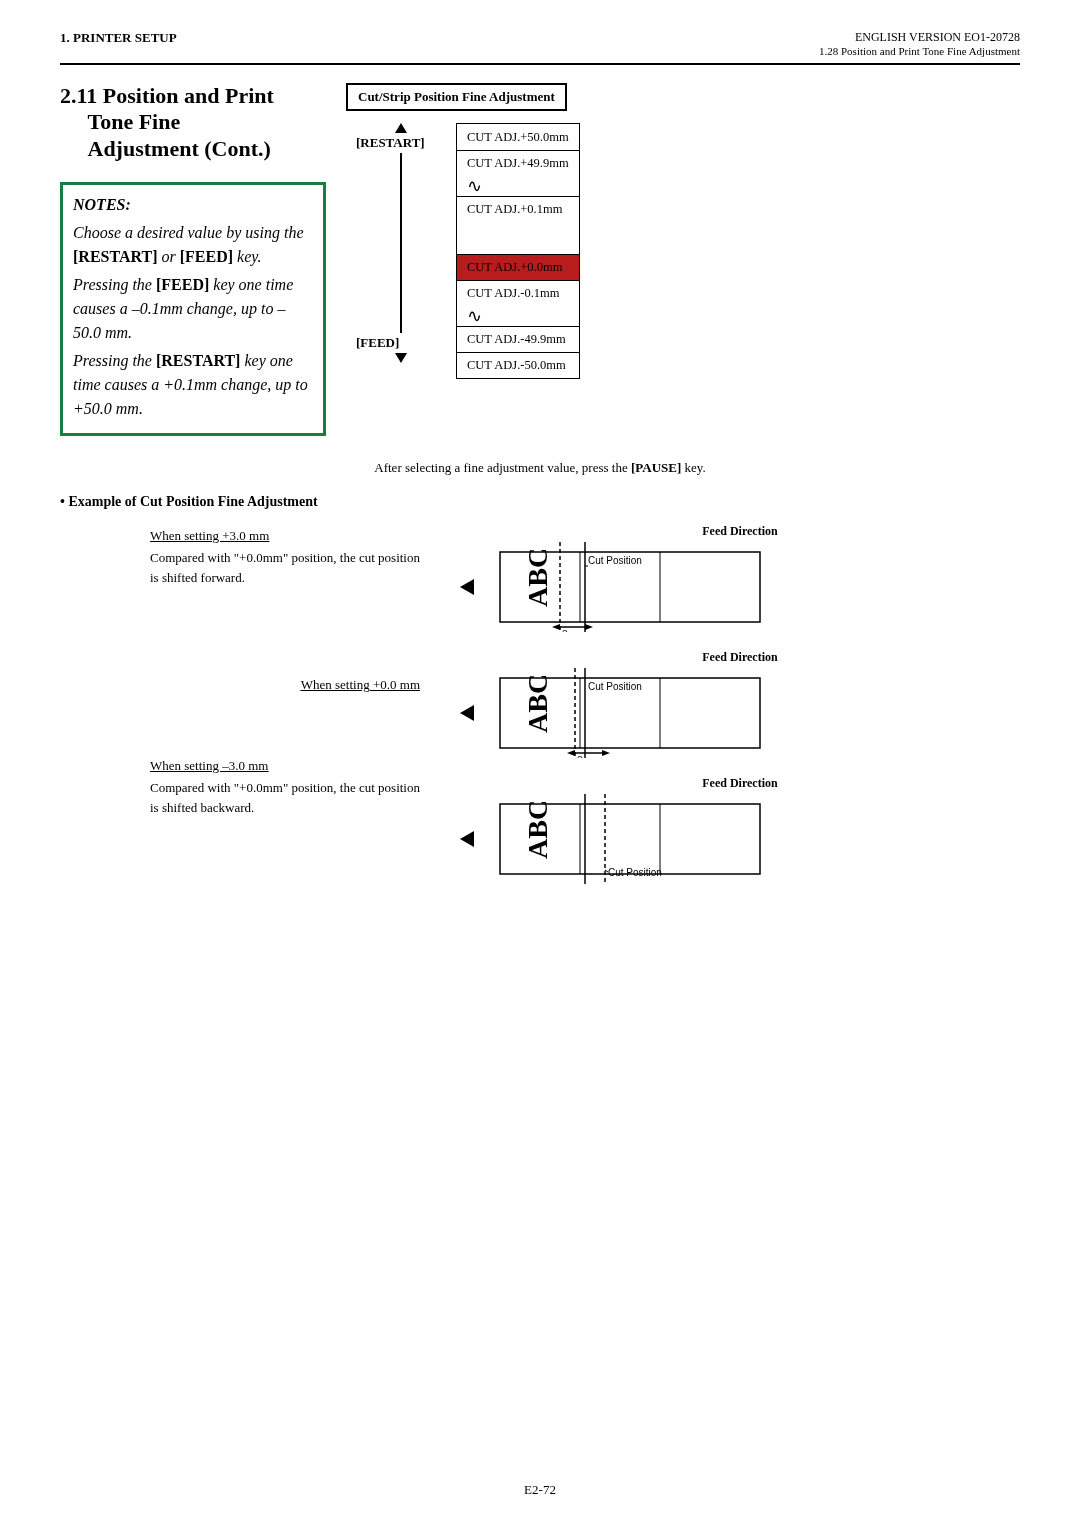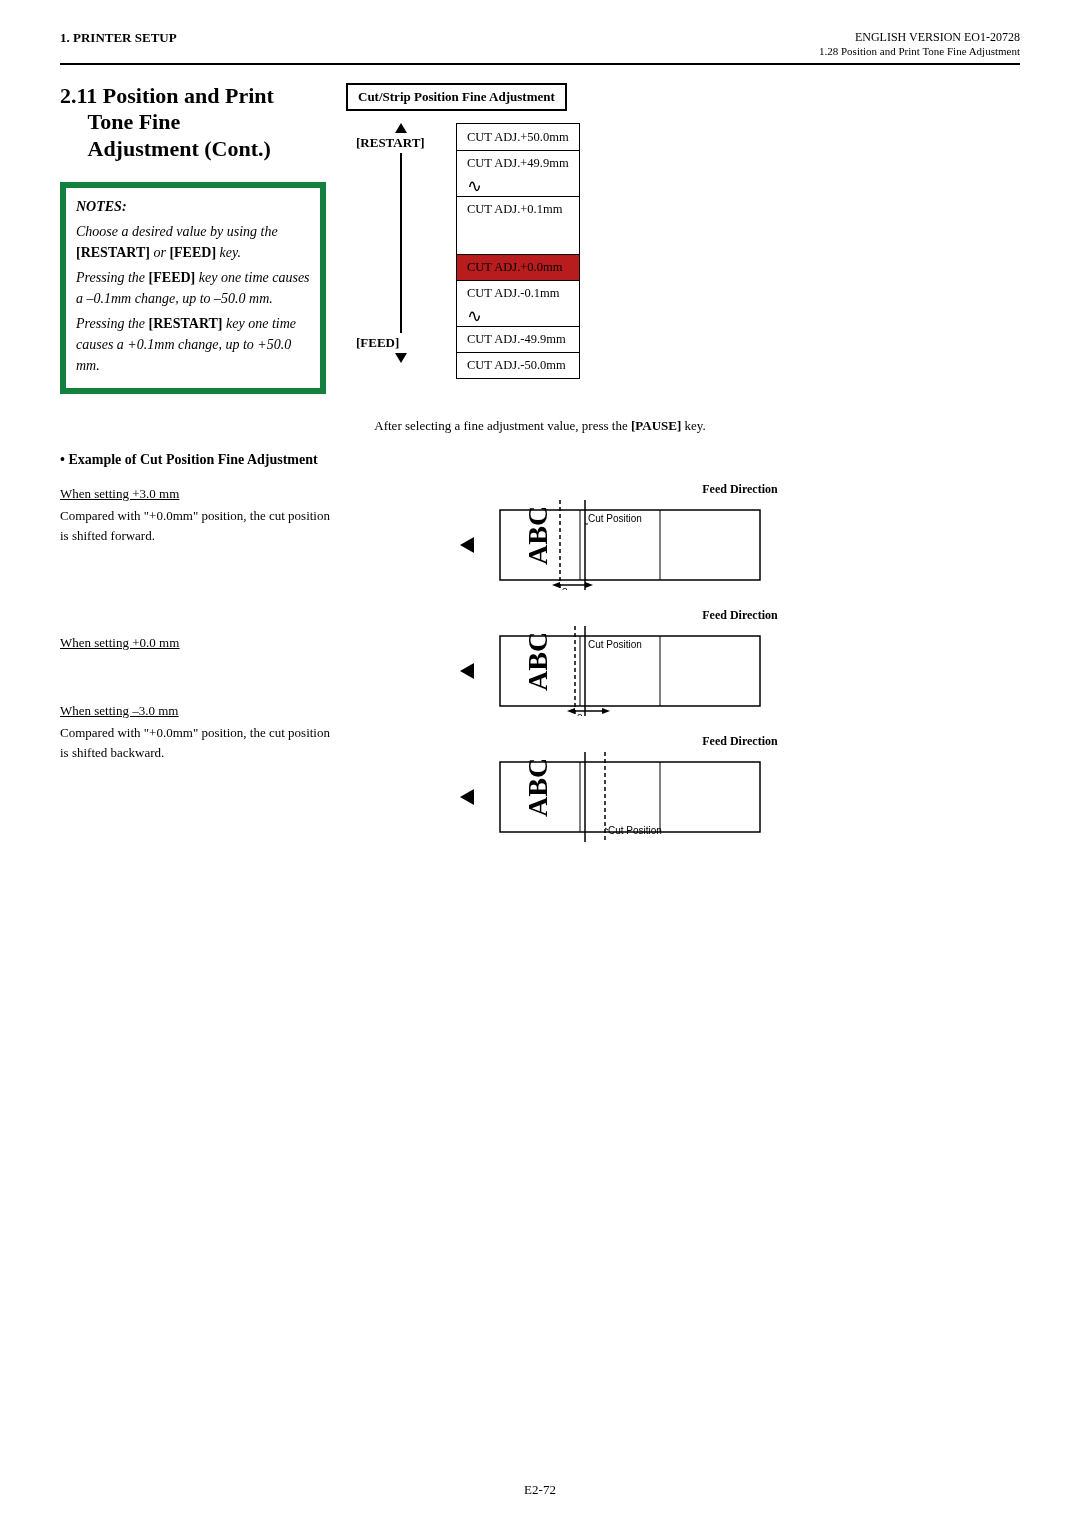--- a/index.html
+++ b/index.html
@@ -49,23 +49,23 @@
       width: 266px;
       flex-shrink: 0;
     }
     .section-title {
       font-size: 22px;
       font-weight: bold;
       line-height: 1.2;
       margin-bottom: 20px;
     }
     .notes-box {
-      border: 6px solid #15803d;
+      border: 3px solid #15803d;
       padding: 8px 10px;
-      font-size: 14px;
+      font-size: 16px;
       line-height: 1.5;
     }
     .notes-title {
       font-weight: bold;
       font-style: italic;
       margin-bottom: 4px;
     }
     .notes-box p { margin-bottom: 4px; font-style: italic; }
     .notes-box strong { font-weight: bold; font-style: normal; }
 
@@ -163,21 +163,21 @@
       border-right: 14px solid #000;
     }
 
     
     .ex-block {
       display: flex;
       align-items: flex-start;
       gap: 40px;
       margin-bottom: 24px;
     }
-    .ex-text { width: 360px; flex-shrink: 0; padding-top: 4px; }
+    .ex-text { width: 360px; flex-shrink: 0; padding-top: 4px; align-items: flex-end; }
     .ex-visual { flex: 1; }
 
     .all-cases {
       display: flex;
       flex-direction: column;
       gap: 0;
     }
   </style>
 </head>
 <body>
@@ -258,21 +258,21 @@
 
     <div class="ex-block">
 
       <div class="ex-text all-cases">
 
         <div style="margin-bottom: 90px;">
           <span class="case-title"><u>When setting +3.0 mm</u></span>
           <span class="case-desc">Compared with "+0.0mm" position, the cut position<br>is shifted forward.</span>
         </div>
 
-        <div style="margin-bottom: 48px; text-decoration: underline;">
+        <div style="margin-bottom: 61px; text-decoration: underline;">
           <span class="case-title"><u>When setting +0.0 mm</u></span>
         </div>
 
         <div>
           <span class="case-title"><u>When setting –3.0 mm</u></span>
           <span class="case-desc">Compared with "+0.0mm" position, the cut position<br>is shifted backward.</span>
         </div>
       </div>
 
       <div class="ex-visual">

